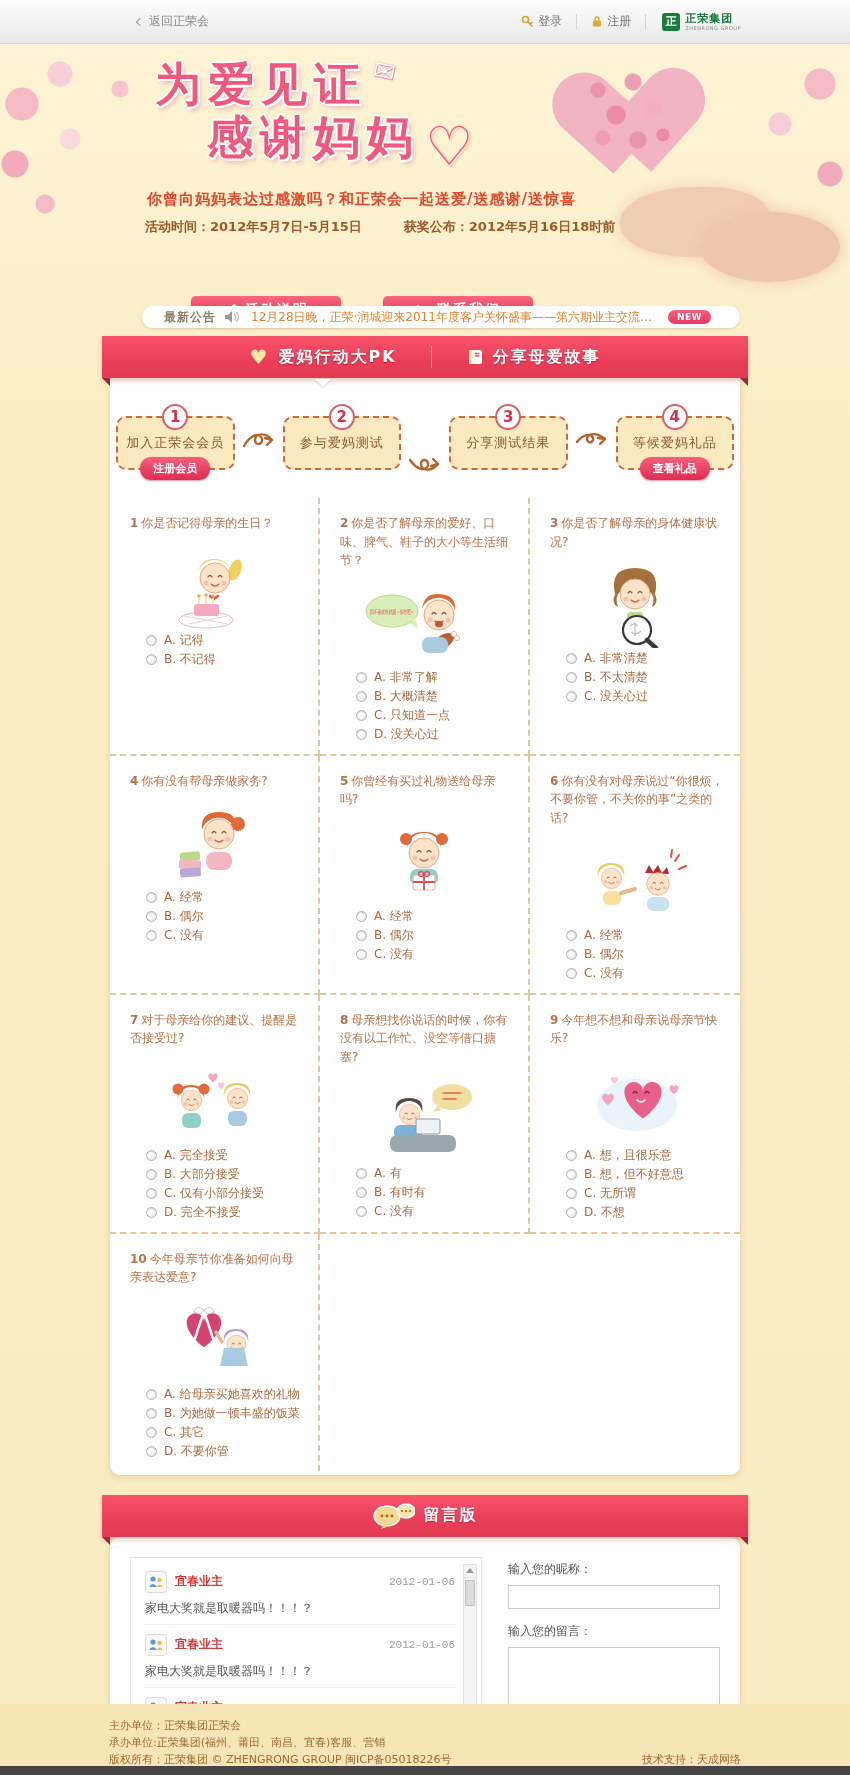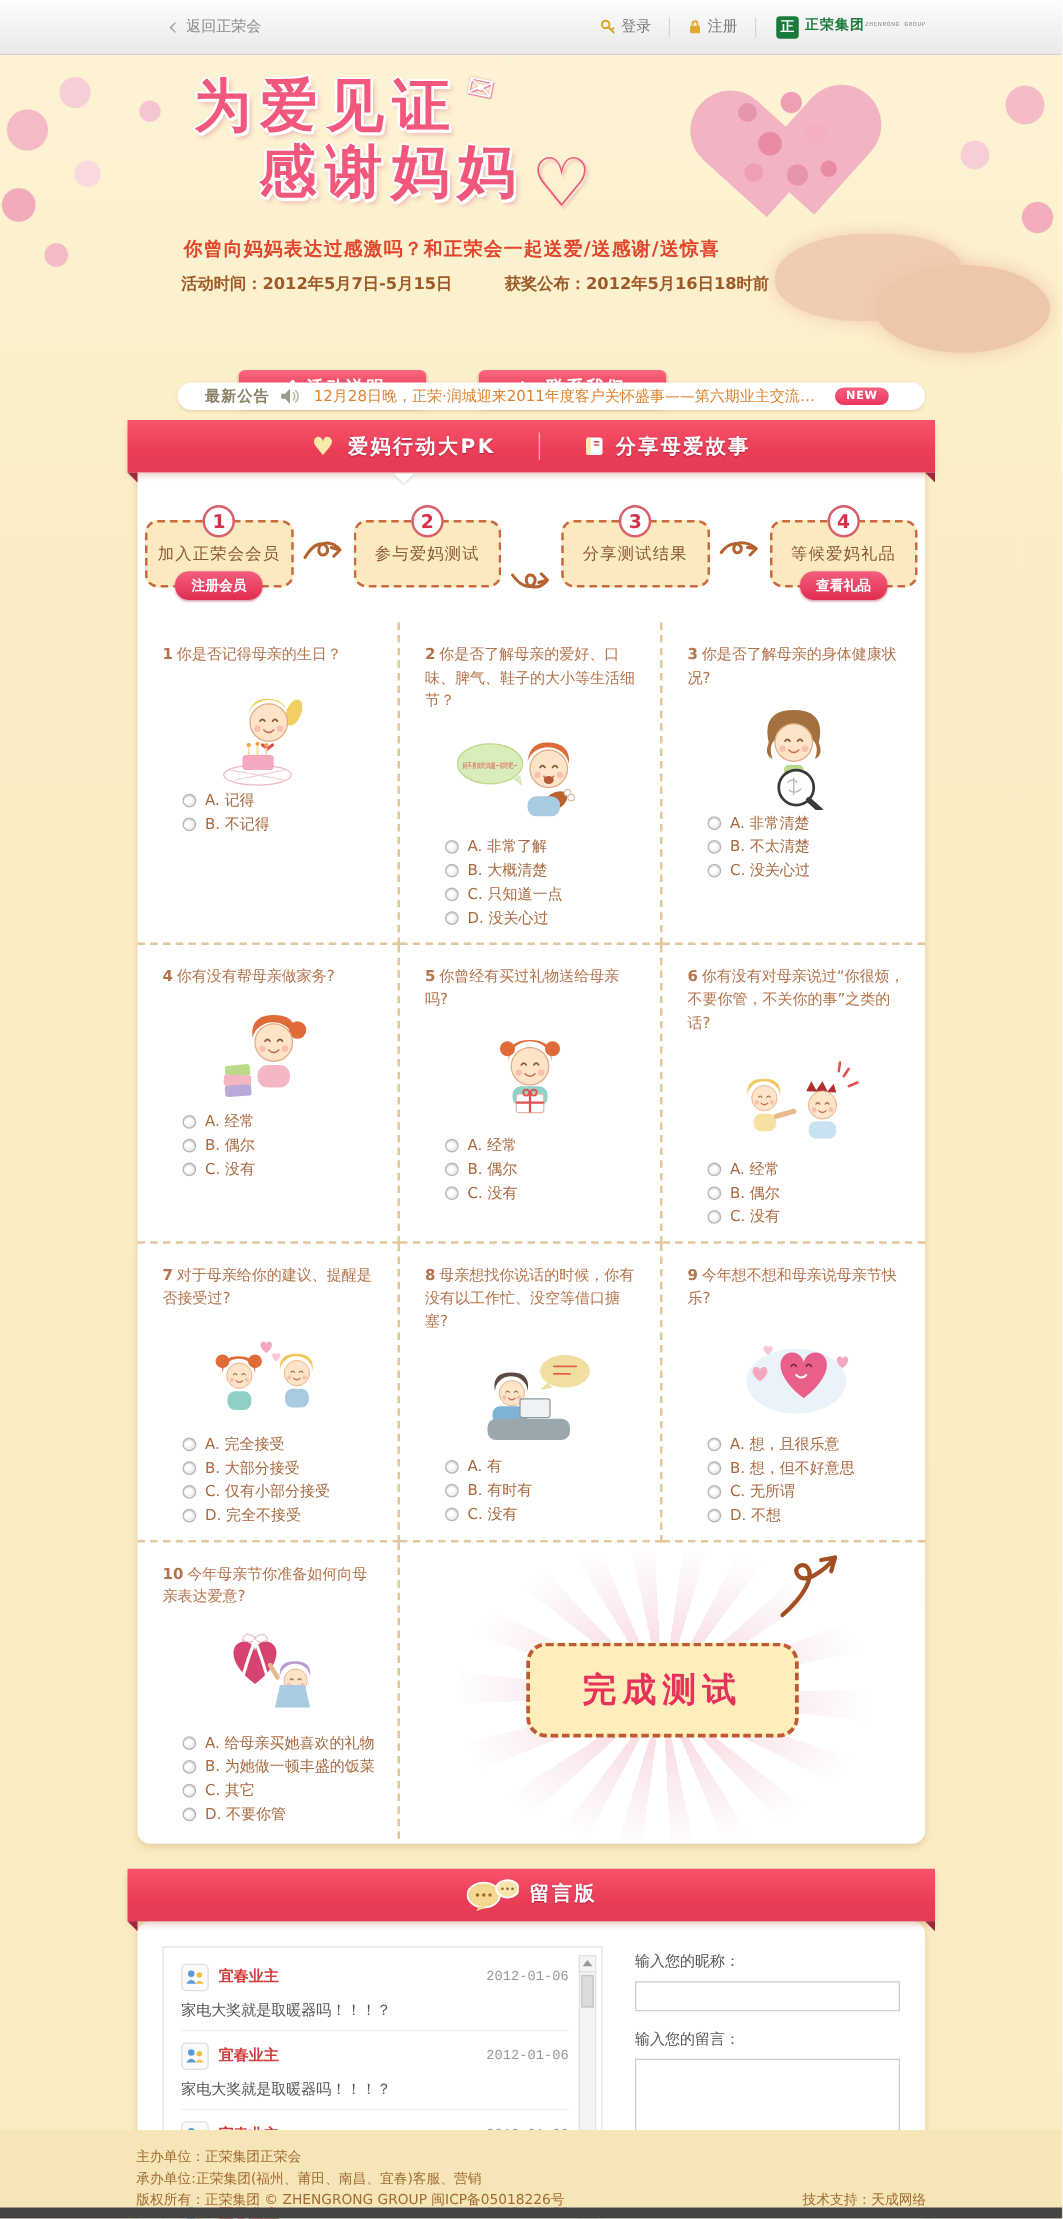--- a/index.html
+++ b/index.html
@@ -12,21 +12,21 @@
             background:linear-gradient(#fdfdfd,#e9e9e9); border-bottom:1px solid #d2d2d2; }
   .topbar-in { width:632px; margin:0 auto; height:100%; display:flex; align-items:center; justify-content:space-between; }
   .back-link { display:flex; align-items:center; gap:6px; font-size:12px; color:#8a8a8a; cursor:pointer; margin-left:28px;}
   .chev { width:6px; height:6px; border-left:1px solid #9a9a9a; border-bottom:1px solid #9a9a9a; transform:rotate(45deg); }
   .top-right { display:flex; align-items:center; height:100%; }
   .top-item { display:flex; align-items:center; gap:4px; font-size:12px; color:#7a7a7a; padding:0 14px; height:100%; cursor:pointer; }
   .top-sep { width:1px; height:16px; background:#d5d5d5; }
   .logo { display:flex; align-items:center; gap:5px; padding:0 0 0 16px; cursor:pointer; }
   .logo-ic { width:18px; height:18px; background:#1b7a3c; border-radius:3px; color:#fff; font-size:11px; font-weight:bold;
              display:flex; align-items:center; justify-content:center; }
-  .logo-tx { display:flex; flex-direction:row; line-height:1;font-family:Liberation Mono, monospace; }
+  .logo-tx { display:flex; flex-direction:column; line-height:1; }
   .logo-cn { font-size:11px; font-weight:bold; color:#1b7a3c; letter-spacing:1px;}
   .logo-en { font-size:5px; color:#8a8a8a; letter-spacing:.5px; margin-top:2px;}
 
   
   .banner { position:relative; height:234px; }
   .flowers { position:absolute; pointer-events:none; opacity:.95; }
   .flowers.fl-left { left:0; top:0; width:220px; height:200px;
     background:
       radial-gradient(circle at 22px 60px,#f4b9c6 0 16px,transparent 17px),
       radial-gradient(circle at 60px 30px,#f7cdd6 0 12px,transparent 13px),
@@ -661,29 +661,20 @@
                 <span class="radio"></span>
                 <span class="opt-label">C. 其它</span>
               </div>
             <div class="opt">
                 <span class="radio"></span>
                 <span class="opt-label">D. 不要你管</span>
               </div>
           </div>
         </div>
 
-        <div class="finish-cell r4">
-          <div class="rays"></div>
-          <span class="curl-arrow">
-            <svg width="60" height="58">
-                <path d="M8,52 C24,38 34,22 28,14 C24,9 15,15 21,21 C27,27 42,16 50,6 M50,6 l-11,2 M50,6 l-3,11" fill="none" stroke="#a34f22" stroke-width="3.4" stroke-linecap="round"></path>
-              </svg>
-          </span>
-          <button class="finish-btn">完成测试</button>
-        </div>
       </div>
     </div>
 
     <div class="board-gap"></div>
 
     <div class="ribbon">
       <div class="tab">
         <span>
           <svg width="42" height="26" viewBox="0 0 42 26">
             <ellipse cx="14" cy="13" rx="13" ry="10" fill="#f6d98e" stroke="#fff" stroke-width="1.4"></ellipse>

